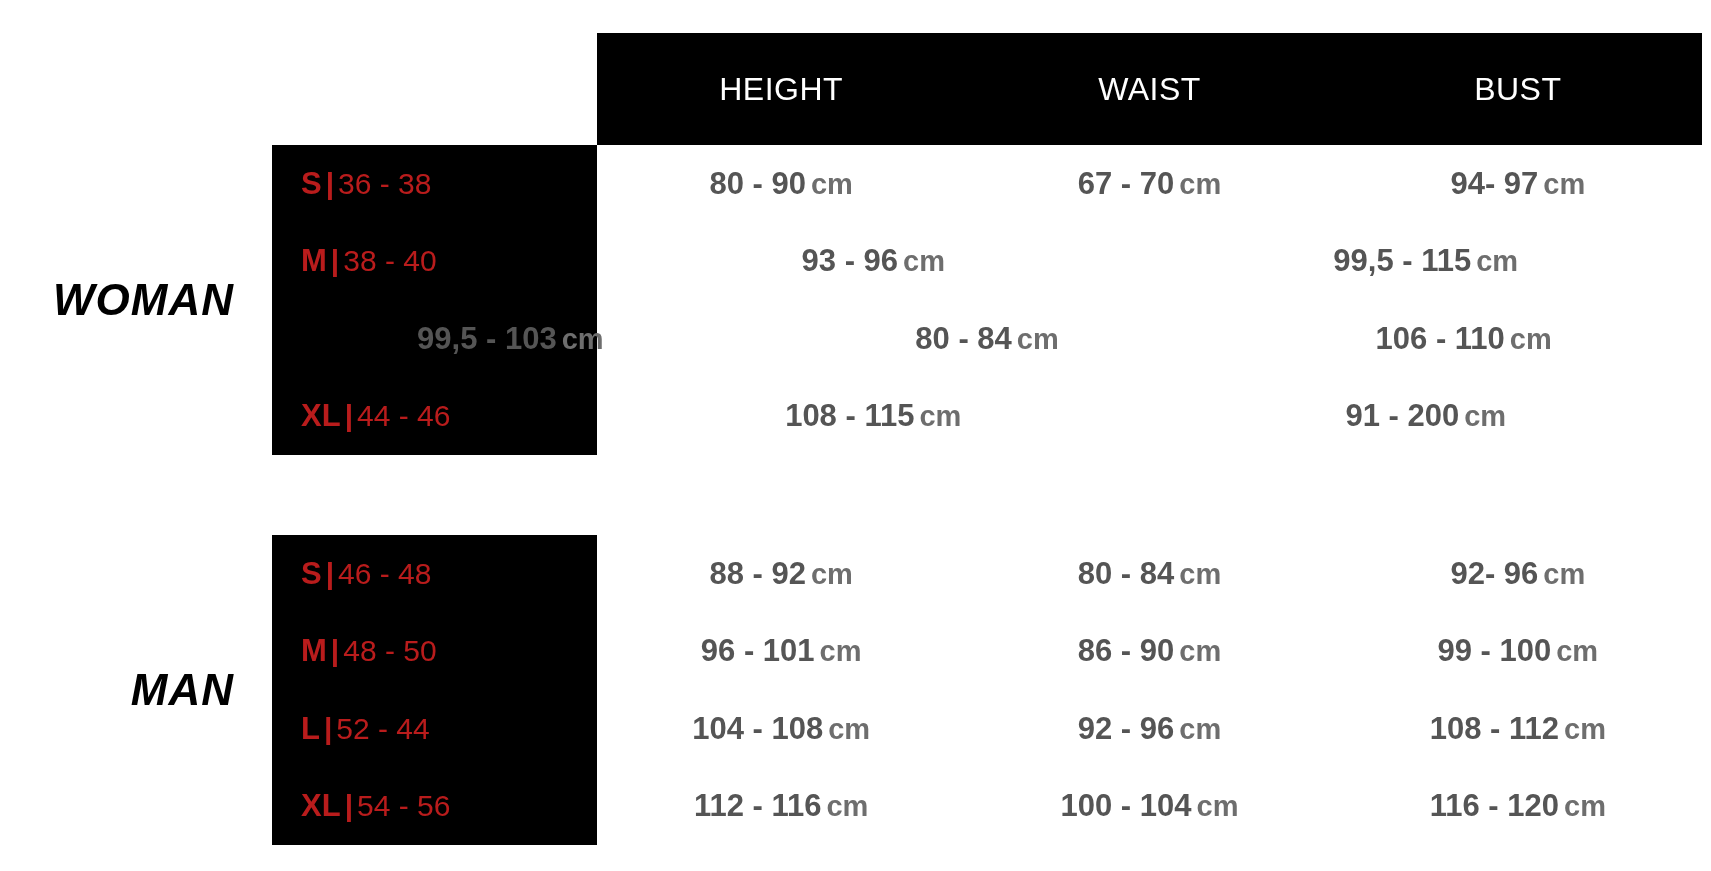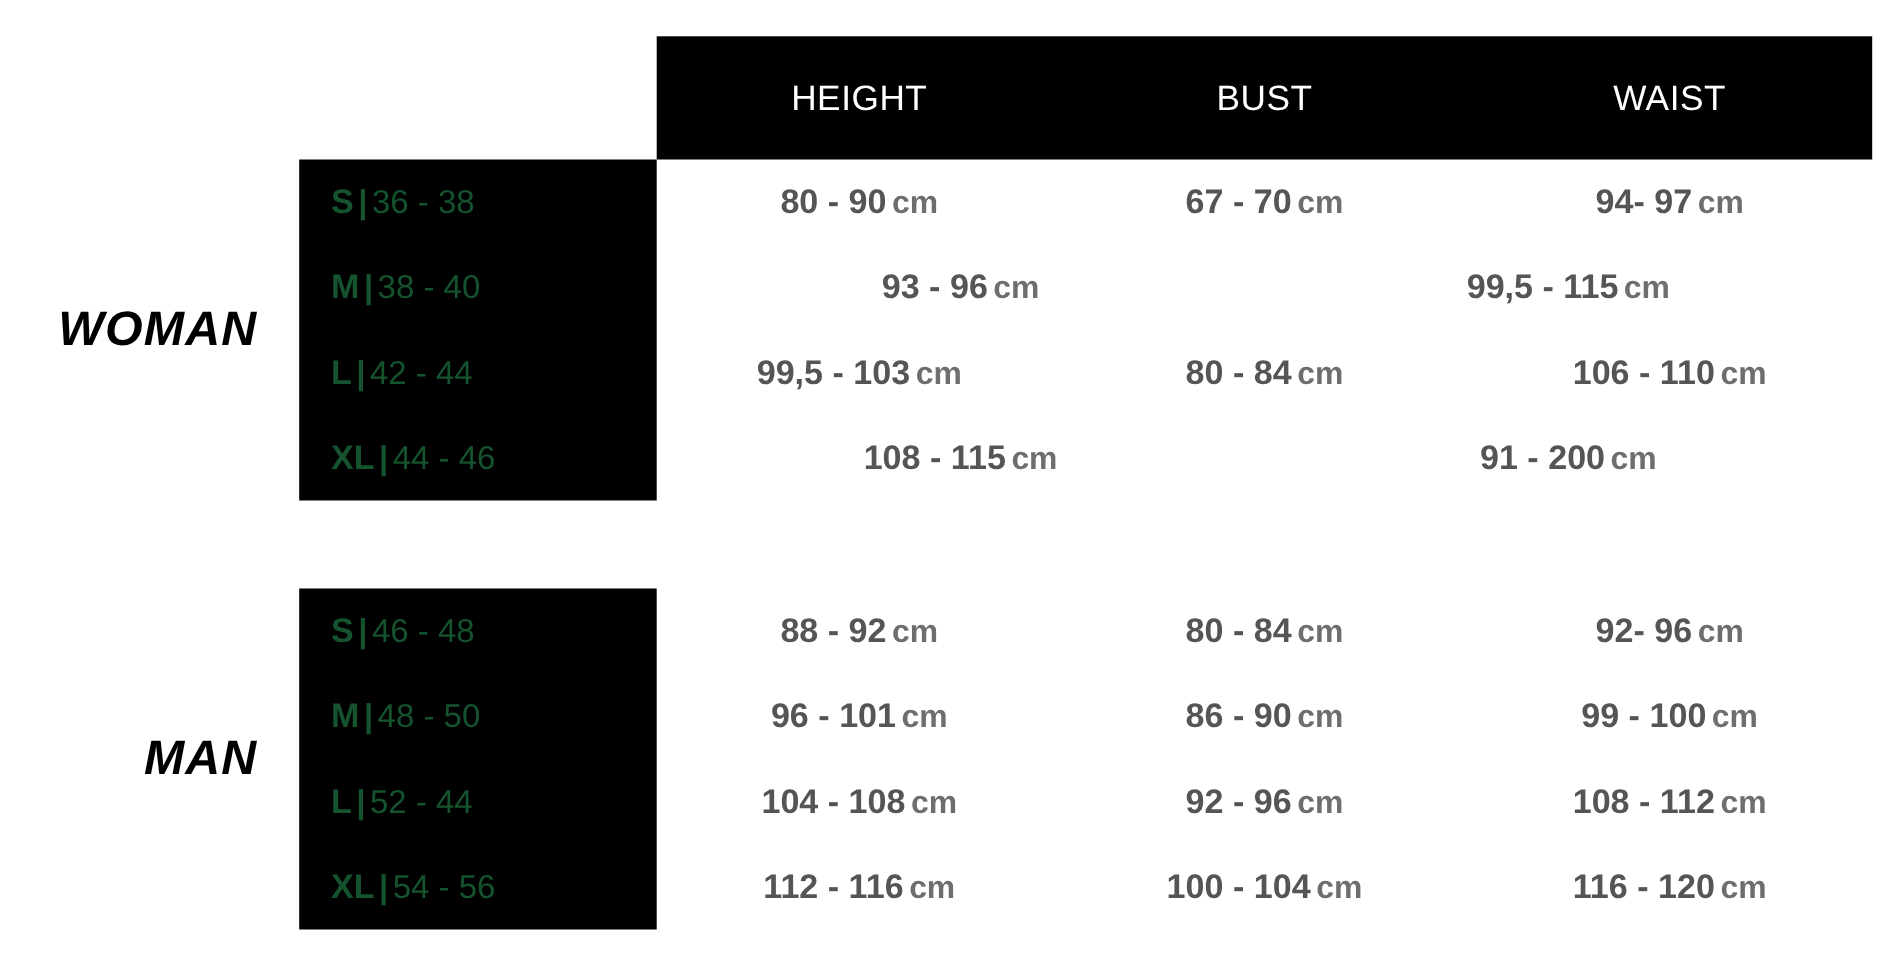--- a/index.html
+++ b/index.html
@@ -85,21 +85,21 @@
   }
   .row {
     display: flex;
     height: 77.5px;
     align-items: center;
   }
   .cell-size {
     width: 325px;
     box-sizing: border-box;
     padding-left: 29px;
-    color: #14532d;
+    color: #b91c1c;
     font-size: 30px;
     white-space: nowrap;
   }
   .cell-size .sz {
     font-weight: bold;
     font-size: 31px;
   }
   .cell-size .sep {
     font-weight: bold;
     padding: 0 4px;
@@ -126,22 +126,22 @@
     padding-left: 5px;
   }
 </style>
 </head>
 <body>
 
 <div class="sheet">
 
   <div class="header-band">
     <div class="header-cell">HEIGHT</div>
+    <div class="header-cell">WAIST</div>
     <div class="header-cell">BUST</div>
-    <div class="header-cell">WAIST</div>
   </div>
 
   <div class="group woman">
     <div class="group-label">WOMAN</div>
     <div class="size-col"></div>
     <div class="rows">
 
       <div class="row">
         <div class="cell-size">
           <span class="sz">S</span><span class="sep">|</span><span class="num">36 - 38</span>
@@ -163,23 +163,20 @@
         </div>
         <div class="cell-meas">
           <span class="v">93 - 96</span><span class="u">cm</span>
         </div>
         <div class="cell-meas">
           <span class="v">99,5 - 115</span><span class="u">cm</span>
         </div>
       </div>
 
       <div class="row">
-        <div class="cell-size">
-          <span class="sz">L</span><span class="sep">|</span><span class="num">42 - 44</span>
-        </div>
         <div class="cell-meas">
           <span class="v">99,5 - 103</span><span class="u">cm</span>
         </div>
         <div class="cell-meas">
           <span class="v">80 - 84</span><span class="u">cm</span>
         </div>
         <div class="cell-meas">
           <span class="v">106 - 110</span><span class="u">cm</span>
         </div>
       </div>

